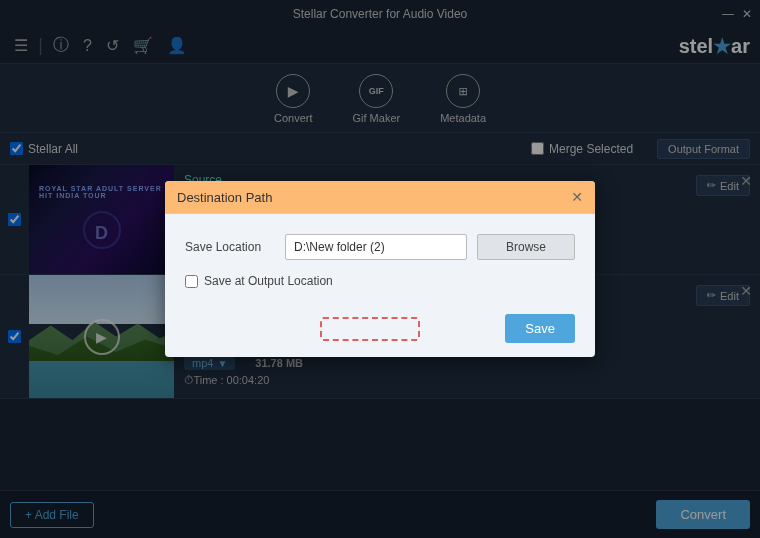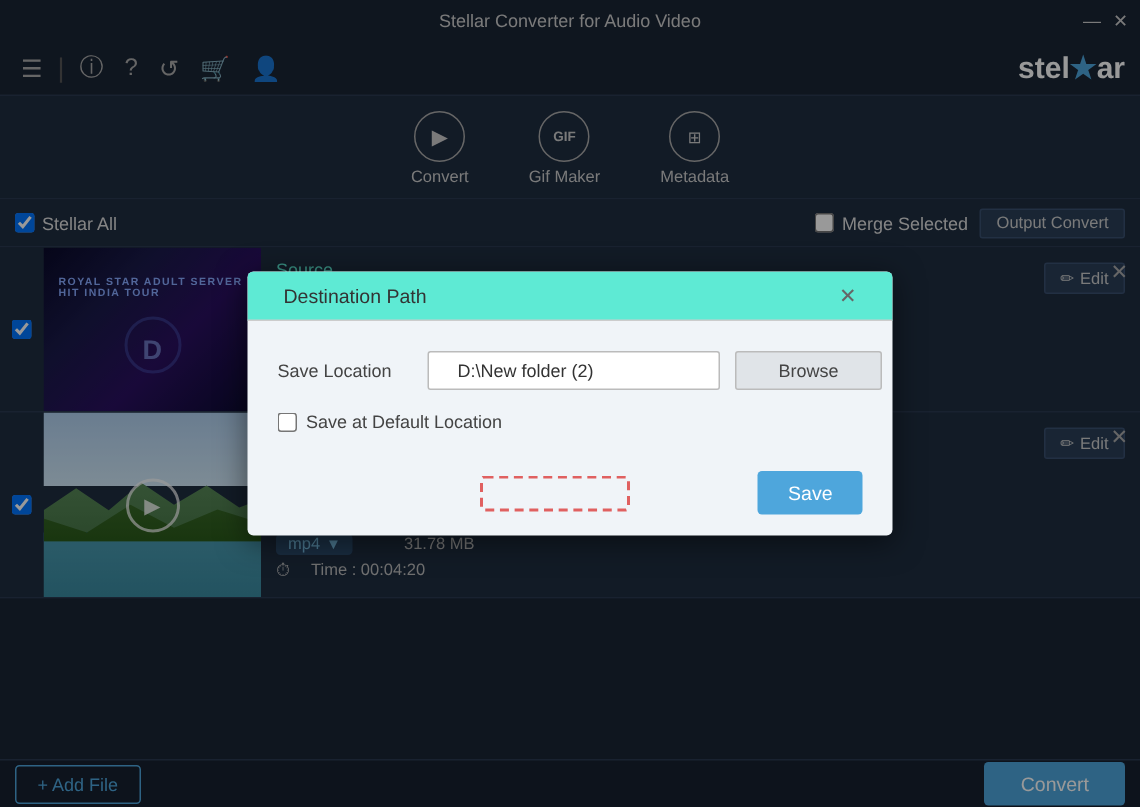--- a/index.html
+++ b/index.html
@@ -116,21 +116,21 @@
       color: #ddd;
       cursor: pointer;
     }
     .merge-selected {
       margin-left: auto;
       display: flex;
       align-items: center;
       gap: 5px;
       font-size: 12px;
       color: #ddd;
-      margin-right: 8px;
+      margin-right: 24px;
     }
     .output-format-btn {
       background: #2a3f58;
       color: #ccc;
       border: 1px solid #3a5070;
       padding: 3px 10px;
       font-size: 11px;
       cursor: pointer;
       border-radius: 2px;
     }
@@ -203,21 +203,21 @@
       font-size: 12px;
     }
     .file-section-title {
       color: #5eead4;
       font-size: 12px;
       margin-bottom: 4px;
     }
     .file-row {
       display: flex;
       align-items: center;
-      gap: 14px;
+      gap: 0;
       color: #bbb;
       font-size: 11px;
       margin-bottom: 3px;
     }
     .file-row .icon { font-size: 12px; }
     .output-section {
       margin-top: 6px;
     }
     .output-label {
       color: #4ea6dc;
@@ -261,21 +261,21 @@
       cursor: pointer;
       font-size: 14px;
     }
 
     
     .bottom-bar {
       position: absolute;
       bottom: 0;
       left: 0;
       right: 0;
-      height: 32px;
+      height: 48px;
       background: #162030;
       display: flex;
       align-items: center;
       padding: 0 10px;
       border-top: 1px solid #2a3a50;
     }
     .add-file-btn {
       background: transparent;
       border: 1px solid #4ea6dc;
       color: #4ea6dc;
@@ -311,22 +311,22 @@
     }
     .modal {
       background: #f0f4f8;
       border-radius: 4px;
       width: 430px;
       padding: 0;
       box-shadow: 0 4px 20px rgba(0,0,0,0.5);
       overflow: hidden;
     }
     .modal-header {
-      background: #5eead4;
-      padding: 8px 24px;
+      background: #fdba74;
+      padding: 8px 12px;
       display: flex;
       align-items: center;
       justify-content: space-between;
       border-bottom: 1px solid #ccc;
     }
     .modal-title {
       font-size: 13px;
       color: #333;
       font-weight: 500;
     }
@@ -347,21 +347,21 @@
       margin-bottom: 14px;
     }
     .modal-label {
       font-size: 12px;
       color: #444;
       width: 90px;
       flex-shrink: 0;
     }
     .modal-input {
       flex: 1;
-      padding: 5px 19px;
+      padding: 5px 8px;
       border: 1px solid #bbb;
       border-radius: 2px;
       font-size: 12px;
       color: #333;
       background: #fff;
     }
     .browse-btn {
       background: #e0e4e8;
       border: 1px solid #bbb;
       padding: 5px 28px;
@@ -474,21 +474,21 @@
 
 <div class="select-bar">
   <label>
     <input type="checkbox" checked="" style="">
     <span>Stellar All</span>
   </label>
   <div class="merge-selected">
     <input type="checkbox" style="">
     <span>Merge Selected</span>
   </div>
-  <button class="output-format-btn">Output Convert</button>
+  <button class="output-format-btn">Output Format</button>
 </div>
 
 <div class="files-area">
 
   <div class="file-item">
     <div class="file-item-checkbox">
       <input type="checkbox" checked="" style="">
     </div>
     <div class="file-thumbnail">
       <div class="thumbnail-bg concert" style="position:relative; width:100%; height:100%; min-height:100px;">
@@ -541,21 +541,21 @@
           <span>Resolution : 1280 x 720</span>
         </span>
       </div>
       <div class="output-section">
         <div class="output-label">Output</div>
         <div class="file-row">
           <span class="format-tag">
             <span>mp4</span>
             <span class="format-arrow">▼</span>
           </span>
-          <span style="margin-left:20px;">31.78 MB</span>
+          <span style="margin-left:20px;font-weight:bold;">31.78 MB</span>
         </div>
         <div class="file-row">
           <span class="icon">⏱</span>
           <span>Time : 00:04:20</span>
         </div>
       </div>
     </div>
     <button class="edit-btn">
       <span>✏</span>
       <span>Edit</span>
@@ -577,21 +577,21 @@
       <button class="modal-close">✕</button>
     </div>
     <div class="modal-body">
       <div class="modal-row">
         <span class="modal-label">Save Location</span>
         <input class="modal-input" type="text" value="D:\New folder (2)" style="">
         <button class="browse-btn">Browse</button>
       </div>
       <div class="modal-checkbox-row">
         <input type="checkbox" style="">
-        <span>Save at Default Location</span>
+        <span>Save at Output Location</span>
       </div>
     </div>
     <div class="modal-footer">
       <div class="dashed-area"></div>
       <button class="save-btn">Save</button>
     </div>
   </div>
 </div>
 
 </body></html>

